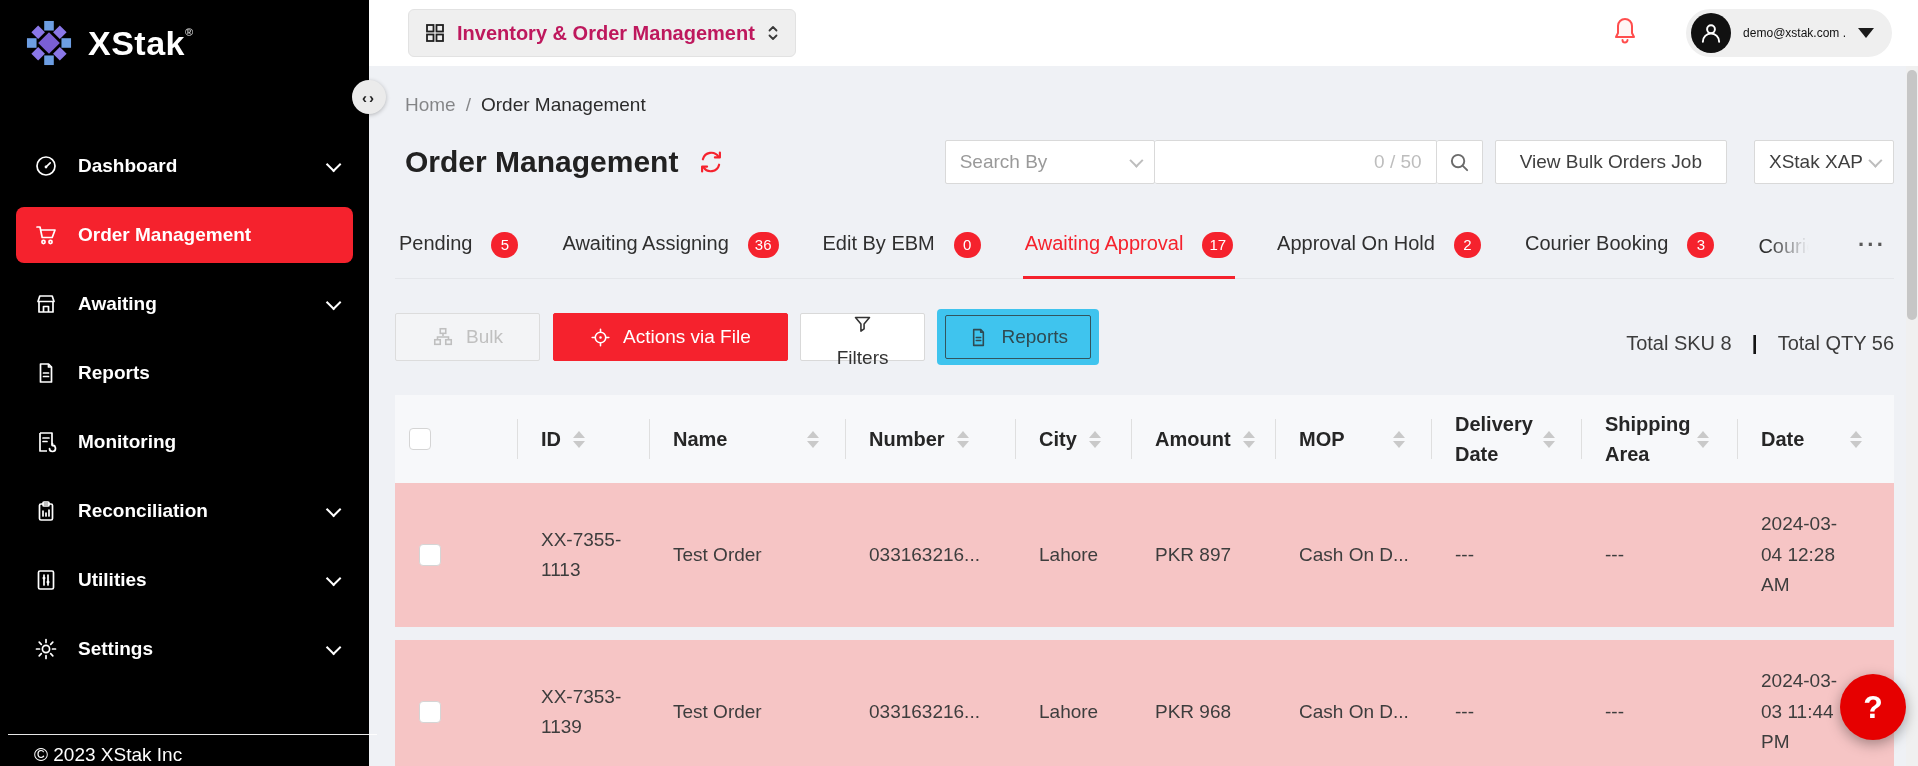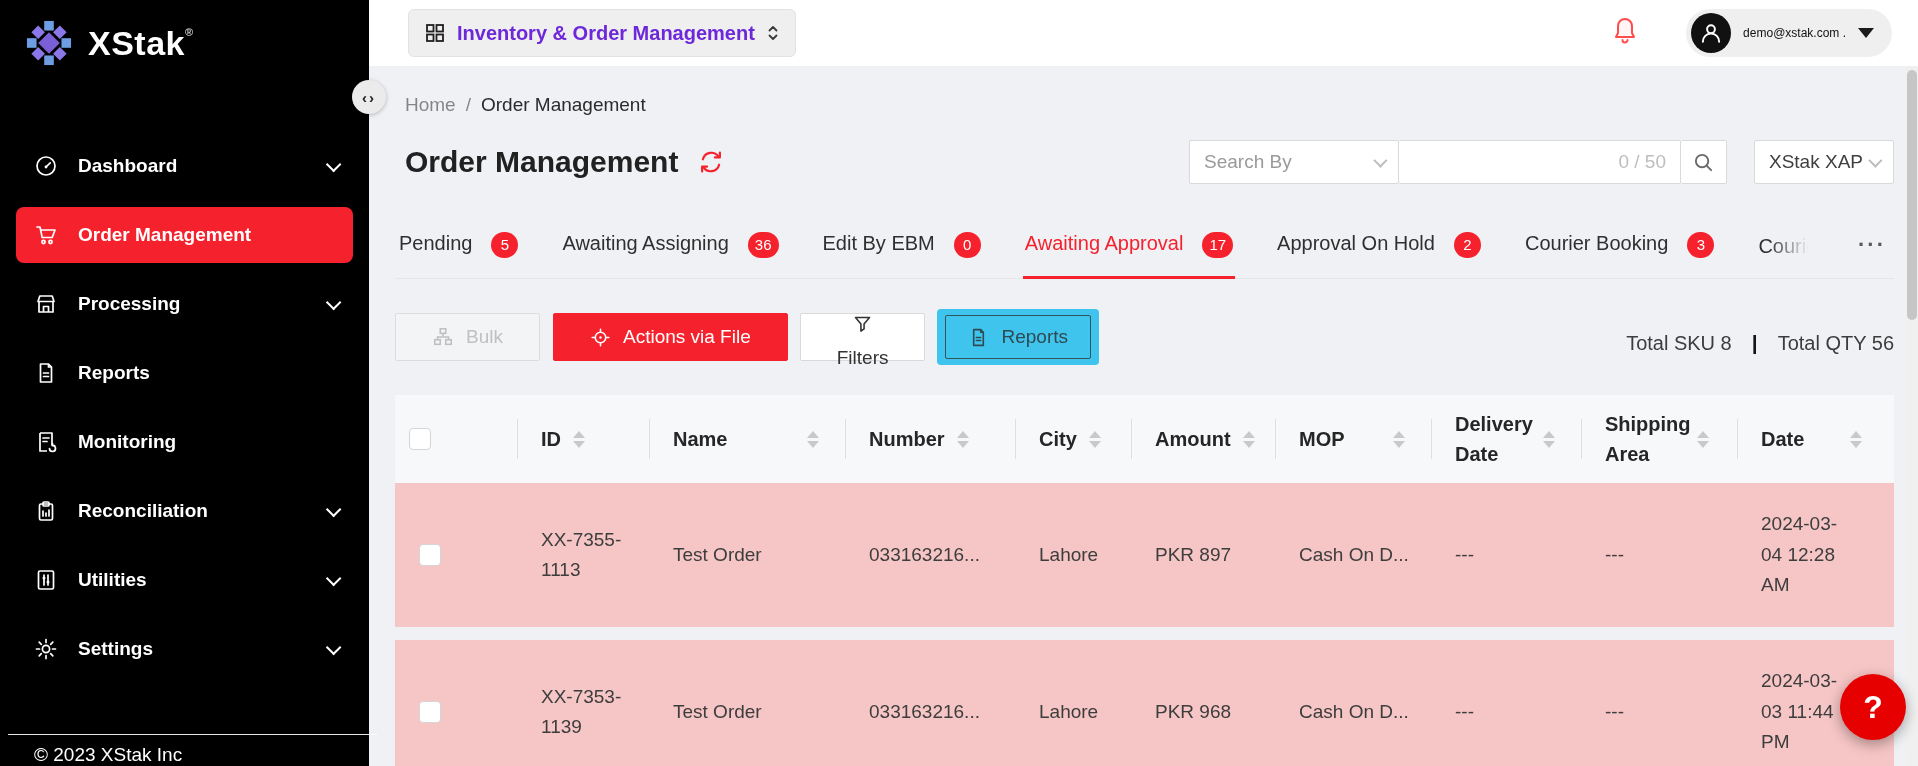--- a/index.html
+++ b/index.html
@@ -20,21 +20,21 @@
   .nav-item.active { background:#f5222d; }
   .side-foot { position:absolute; bottom:0; left:8px; width:100%; border-top:1px solid rgba(255,255,255,.9); padding:9px 0 0 26px; }
   .side-foot span { color:#fff; font-size:19px; }
 
   
   .collapse-btn { position:absolute; left:352px; top:80px; width:34px; height:34px; border-radius:50%; background:#ebebeb; z-index:9; display:flex; align-items:center; justify-content:center; color:#222; font-size:15px; font-weight:700; letter-spacing:2px; box-shadow:0 1px 4px rgba(0,0,0,.25); cursor:pointer; }
 
   
   .topbar { position:absolute; left:369px; top:0; width:1549px; height:66px; background:#fff; display:flex; align-items:center; padding:0 26px 0 39px; }
   .app-selector { display:flex; align-items:center; gap:12px; background:#efefef; border:1px solid #e2e2e2; border-radius:6px; height:48px; padding:0 16px; cursor:pointer; }
-  .app-selector .t { font-size:20px; font-weight:700; color:#6d28d9; white-space:nowrap; }
+  .app-selector .t { font-size:20px; font-weight:700; color:#be185d; white-space:nowrap; }
   .topbar-right { margin-left:auto; display:flex; align-items:center; gap:44px; }
   .bell { width:30px; height:34px; cursor:pointer; }
   .user-pill { display:flex; align-items:center; gap:12px; background:#efefef; border-radius:26px; height:48px; padding:4px 18px 4px 5px; cursor:pointer; }
   .avatar { width:40px; height:40px; border-radius:50%; background:#111; display:flex; align-items:center; justify-content:center; flex:none; }
   .user-email { font-size:12px; color:#111; white-space:nowrap; }
   .user-caret { width:0; height:0; border-left:8px solid transparent; border-right:8px solid transparent; border-top:10px solid #1b1b1b; }
 
   
   .main { position:absolute; left:369px; top:66px; width:1549px; height:700px; background:#eff1f5; padding:0 24px 0 26px; overflow:hidden; }
   .breadcrumb { margin:28px 0 0 10px; font-size:19px; display:flex; gap:10px; }
@@ -153,21 +153,21 @@
         <span class="lbl">Order Management</span>
       </div>
       <div class="nav-item">
         <span class="ic">
           <svg viewBox="0 0 24 24" width="24" height="24" fill="none" stroke="#fff" stroke-width="1.7" stroke-linejoin="round">
               <path d="M4 9.5L5.8 4h12.4L20 9.5z"></path>
               <path d="M5 9.5V20h14V9.5"></path>
               <path d="M9.5 20v-5.5h5V20"></path>
             </svg>
         </span>
-        <span class="lbl">Processing</span>
+        <span class="lbl">Awaiting</span>
         <span class="chev"></span>
       </div>
       <div class="nav-item">
         <span class="ic">
           <svg viewBox="0 0 24 24" width="24" height="24" fill="none" stroke="#fff" stroke-width="1.7" stroke-linejoin="round">
               <path d="M6.5 3h8l3 3v15h-11z"></path>
               <path d="M14.5 3v3h3"></path>
               <path d="M9.5 12h5M9.5 15.5h5" stroke-linecap="round"></path>
             </svg>
         </span>
@@ -296,20 +296,23 @@
           <span class="search-count">0 / 50</span>
         </div>
         <div class="ctl search-btn">
           <span>
             <svg viewBox="0 0 22 22" width="21" height="21" fill="none" stroke="#6b6b6b" stroke-width="2" stroke-linecap="round">
                 <circle cx="9.5" cy="9.5" r="6.5"></circle>
                 <path d="M14.5 14.5L19 19"></path>
               </svg>
           </span>
         </div>
+        <div class="ctl btn-bulkjob">
+          <span>View Bulk Orders Job</span>
+        </div>
         <div class="ctl xap">
           <span>XStak XAP</span>
           <span class="chev-dn"></span>
         </div>
       </div>
     </div>
 
     <div class="tabs-row">
       <div class="tab">
         <span>Pending</span>

